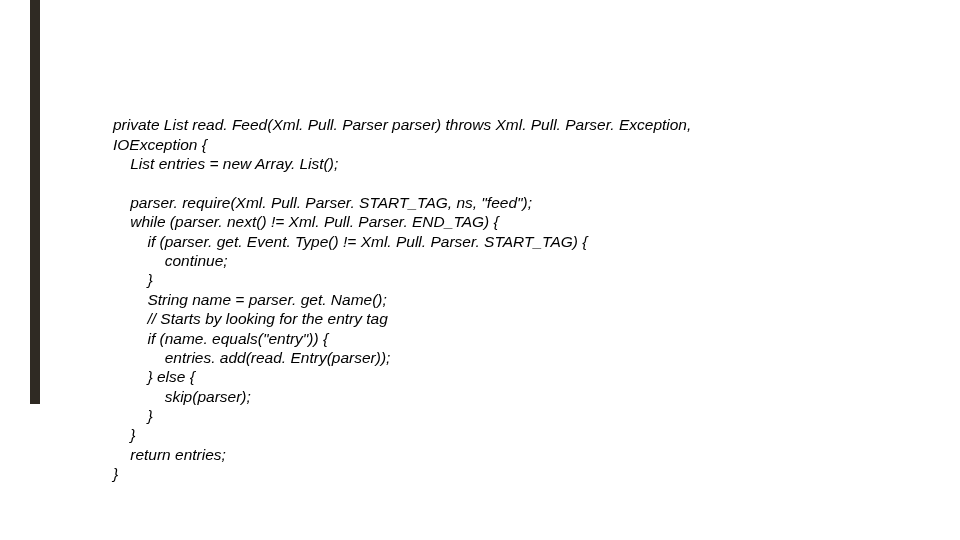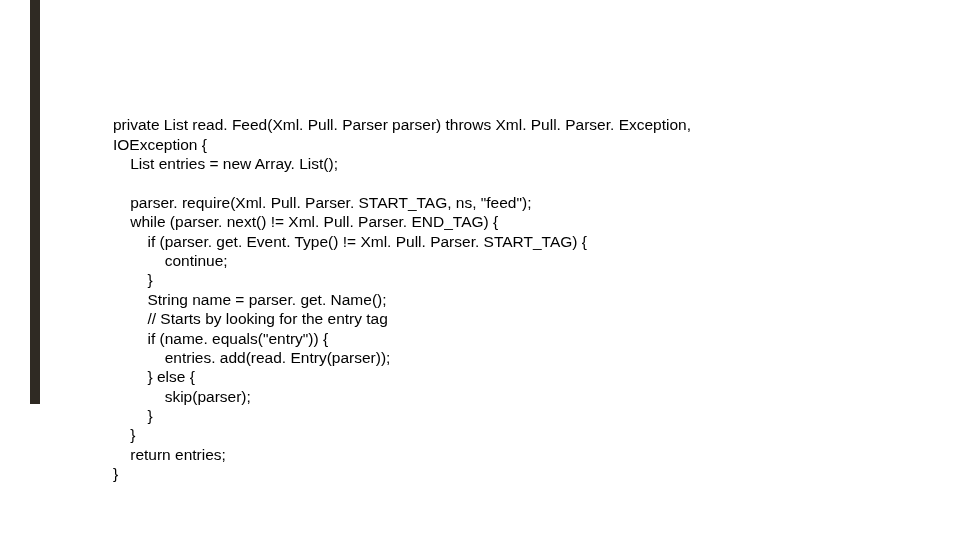--- a/index.html
+++ b/index.html
@@ -9,20 +9,21 @@
     height: 540px;
     background: #ffffff;
     font-family: Arial, Helvetica, sans-serif;
     overflow: hidden;
   }
   .slide {
     position: relative;
     width: 960px;
     height: 404px;
     box-sizing: border-box;
+    font-style: italic;
   }
   .accent-bar {
     position: absolute;
     left: 30px;
     top: 0;
     bottom: 0;
     width: 10px;
     background: #2f2a23;
   }
   .code-block {

